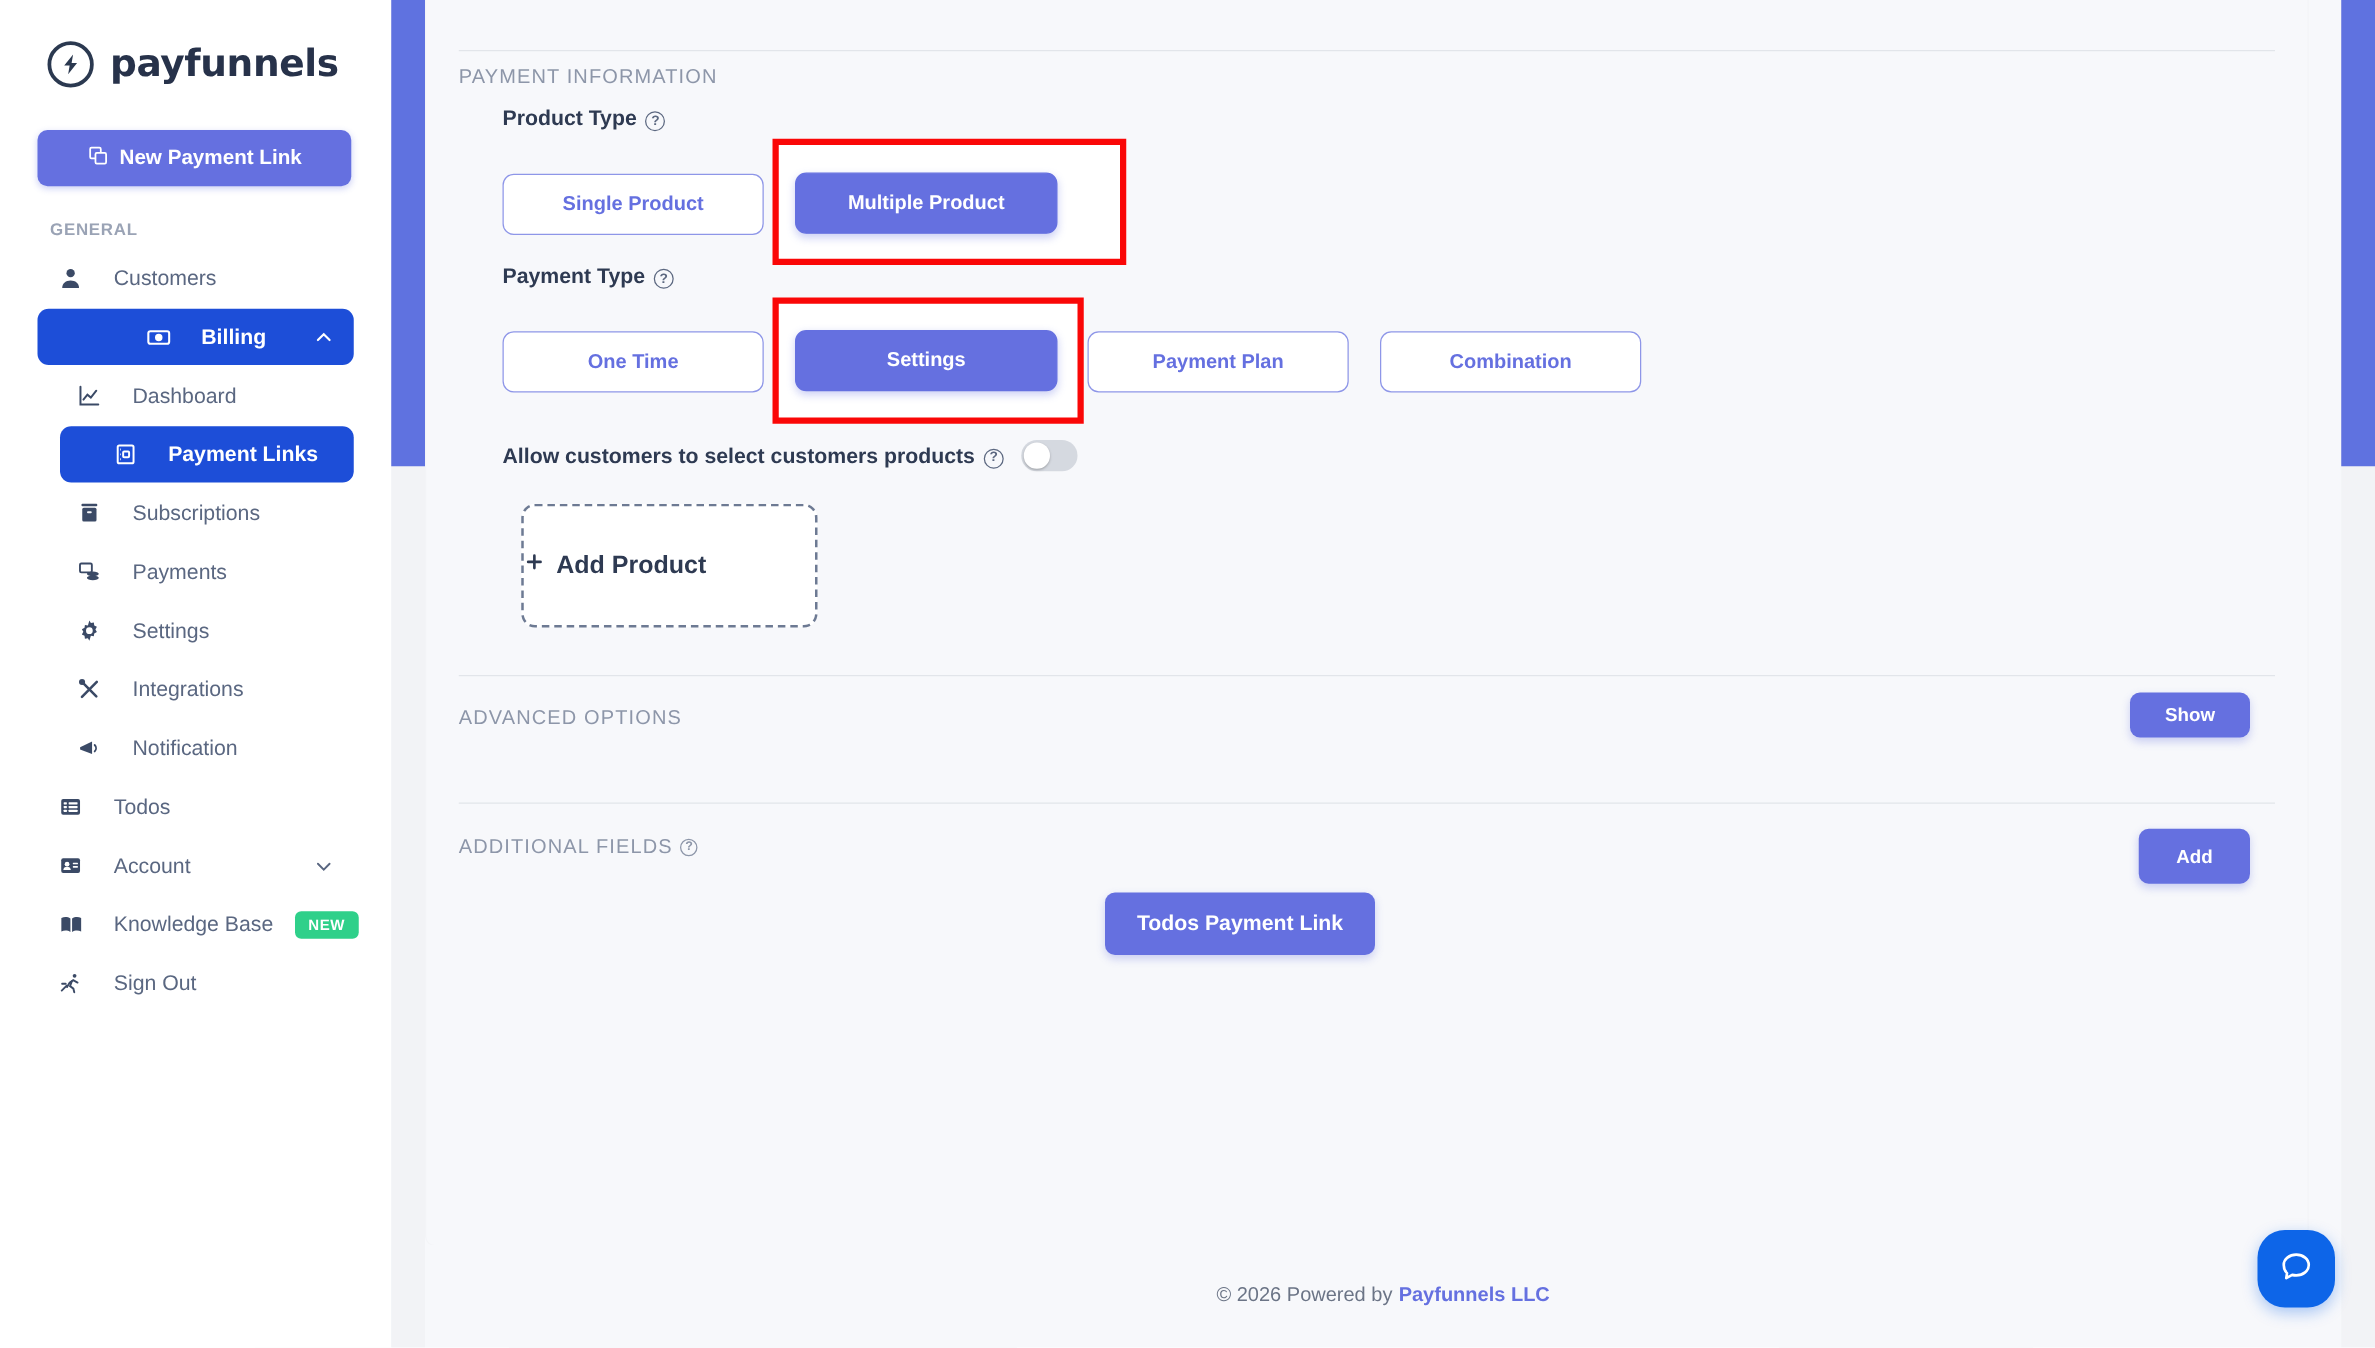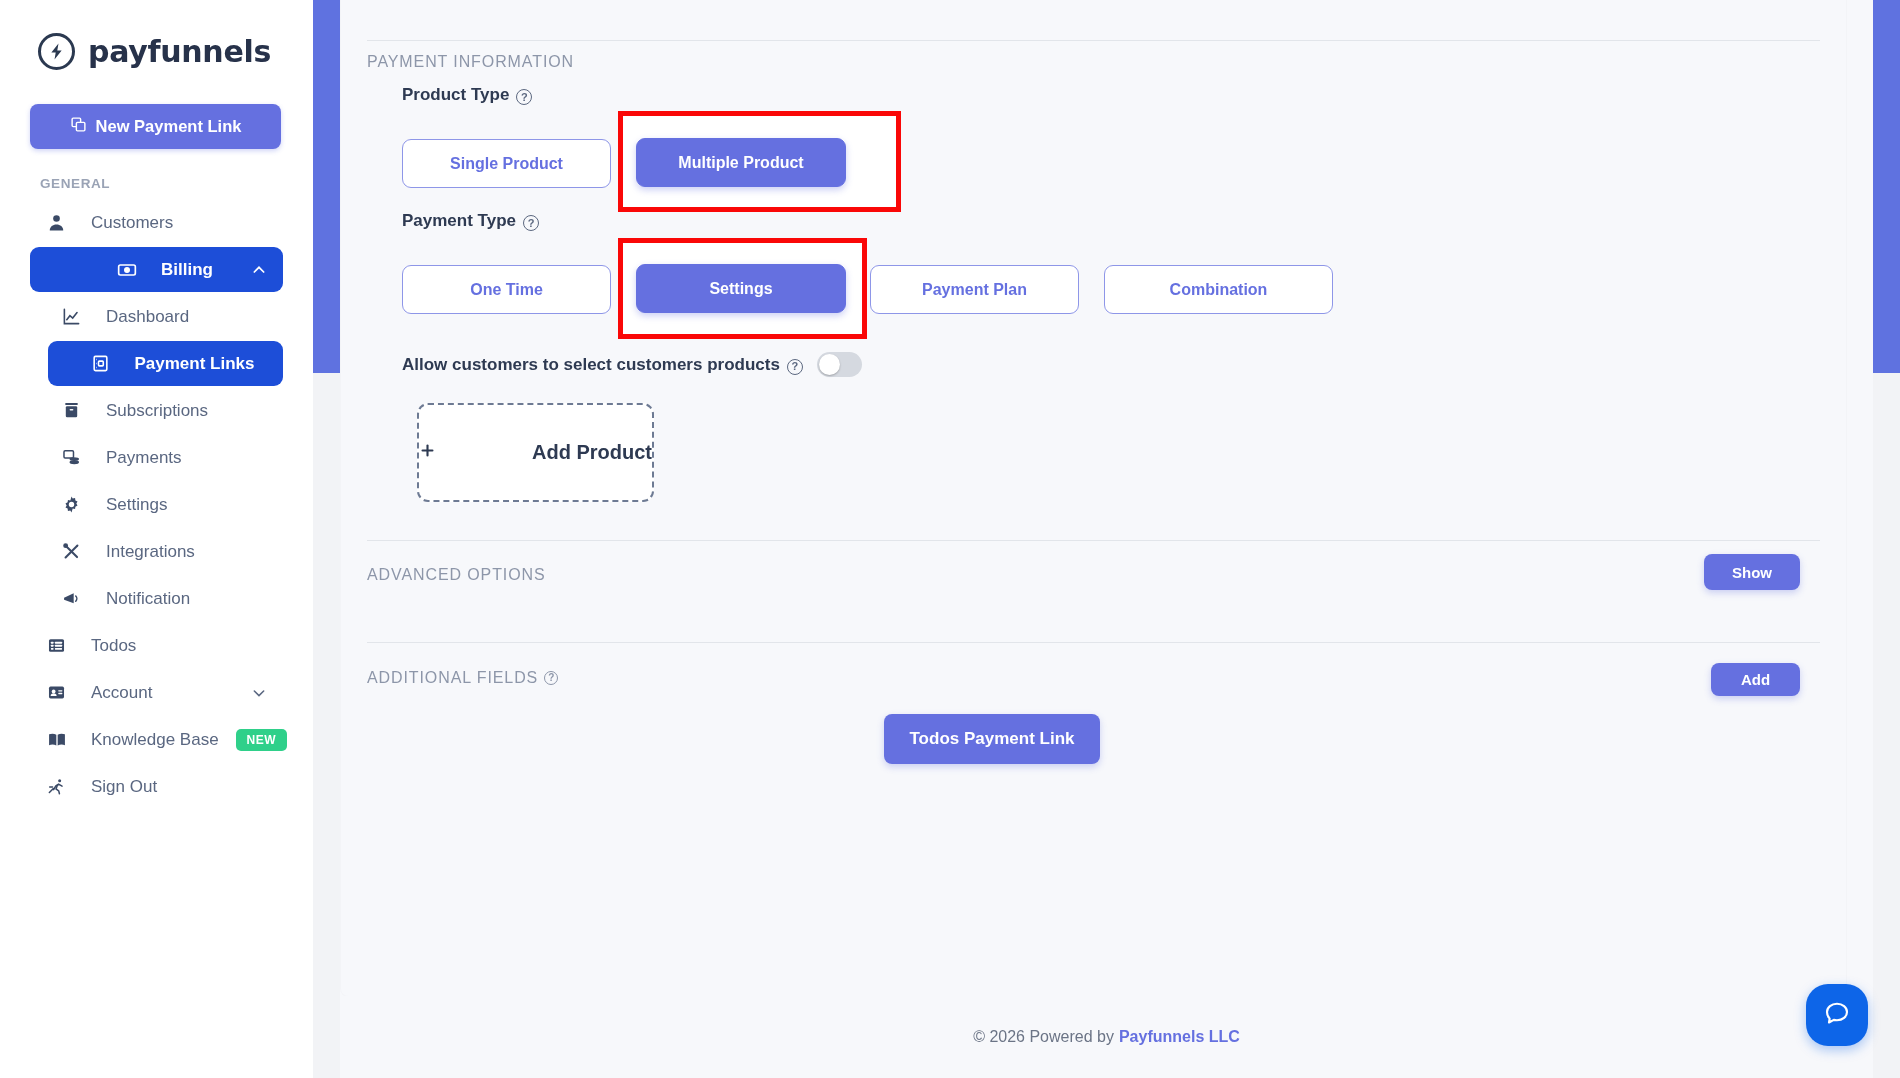--- a/index.html
+++ b/index.html
@@ -254,21 +254,21 @@
   }
 
   .add-product {
     width: 237px;
     height: 99px;
     border: 2px dashed #6d7a93;
     border-radius: 11px;
     background: #ffffff;
     display: flex;
     align-items: center;
-    justify-content: space-between;
+    justify-content: flex-start;
     gap: 9px;
     font-size: 20px;
     font-weight: 700;
     color: #2e3a52;
     cursor: pointer;
   }
 
   .pill-btn {
     background: #6570e0;
     color: #ffffff;
@@ -536,21 +536,21 @@
       </div>
 
       <div class="opt-btn selected" style="position:absolute; left:295px; top:264px; width:210px; z-index:3;">
         <span>Settings</span>
       </div>
 
       <div class="opt-btn" style="position:absolute; left:529px; top:265px; width:209px;">
         <span>Payment Plan</span>
       </div>
 
-      <div class="opt-btn" style="position:absolute; left:763px; top:265px; width:229px;">
+      <div class="opt-btn" style="position:absolute; left:763px; top:265px; width:209px;">
         <span>Combination</span>
       </div>
 
       <div style="position:absolute; left:61px; top:352px; display:flex; align-items:center; gap:14px;">
         <div class="field-label">
           <span>Allow customers to select customers products</span>
           <span class="qmark">?</span>
         </div>
         <div class="toggle">
           <span class="knob"></span>
@@ -575,21 +575,21 @@
         <span>Show</span>
       </button>
 
       <div class="hr" style="position:absolute; left:0; right:0; top:642px;"></div>
 
       <div style="position:absolute; left:26px; top:669px; display:flex; align-items:center; gap:6px;">
         <span class="sec-title">ADDITIONAL FIELDS</span>
         <span class="qmark" style="width:14px;height:14px;font-size:10px;border-color:#8d96a9;color:#8d96a9;">?</span>
       </div>
 
-      <button class="pill-btn" style="position:absolute; right:46px; top:663px; width:89px; height:33px;">
+      <button class="pill-btn" style="position:absolute; right:46px; top:663px; width:89px; height:44px;">
         <span>Add</span>
       </button>
 
       <button class="pill-btn" style="position:absolute; left:543px; top:714px; width:216px; height:50px; font-size:17px;">
         <span>Todos Payment Link</span>
       </button>
     </div>
 
     <div id="footer">
       <span>© 2026 Powered by</span>

